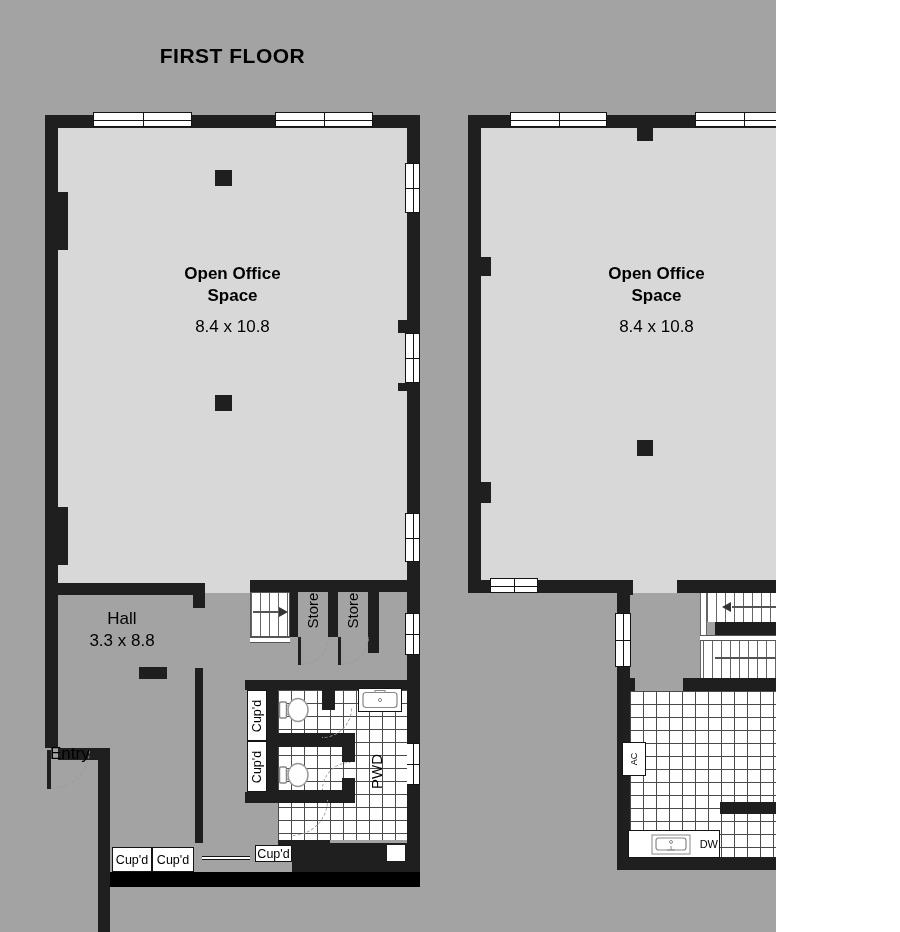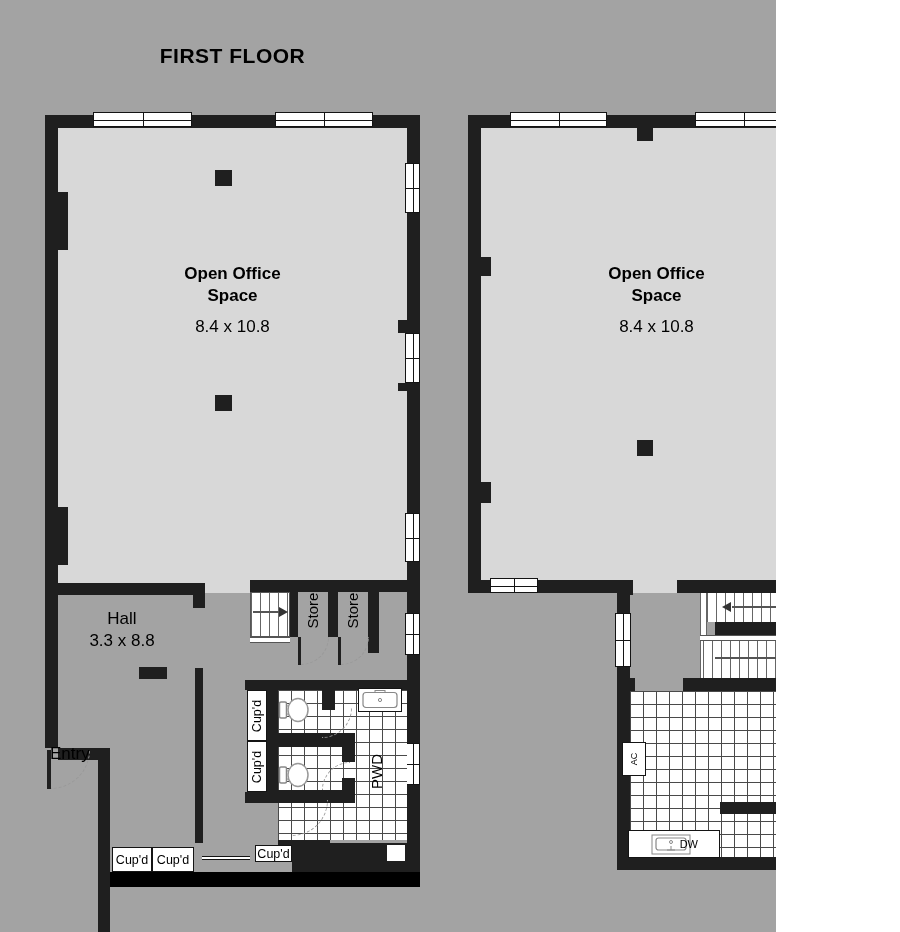--- a/index.html
+++ b/index.html
@@ -234,21 +234,21 @@
     <div class="whitebox" style="left:160px;top:718px;width:92px;height:28px;">
       <div style="position:absolute;left:22px;top:3px;">
         <svg width="40" height="21" viewBox="0 0 40 21">
             <rect x="1" y="1" width="38" height="19" fill="#fff" stroke="#888" stroke-width="1"></rect>
             <rect x="5" y="4" width="30" height="12" rx="2.5" fill="#fff" stroke="#888" stroke-width="1.2"></rect>
             <circle cx="20" cy="8" r="1.5" fill="none" stroke="#888" stroke-width="1"></circle>
             <line x1="20" y1="12" x2="20" y2="16" stroke="#888" stroke-width="1"></line>
             <line x1="16" y1="16" x2="24" y2="16" stroke="#888" stroke-width="1"></line>
           </svg>
       </div>
-      <div class="dw-lbl" style="position:absolute;right:21px;top:7px;">DW</div>
+      <div class="dw-lbl" style="position:absolute;right:1px;top:7px;">DW</div>
     </div>
 
     <div class="room-label" style="left:106px;top:143px;width:165px;">
       <span class="office-name">Open Office Space</span>
       <span>8.4 x 10.8</span>
     </div>
   </div>
 
 </div>
 

